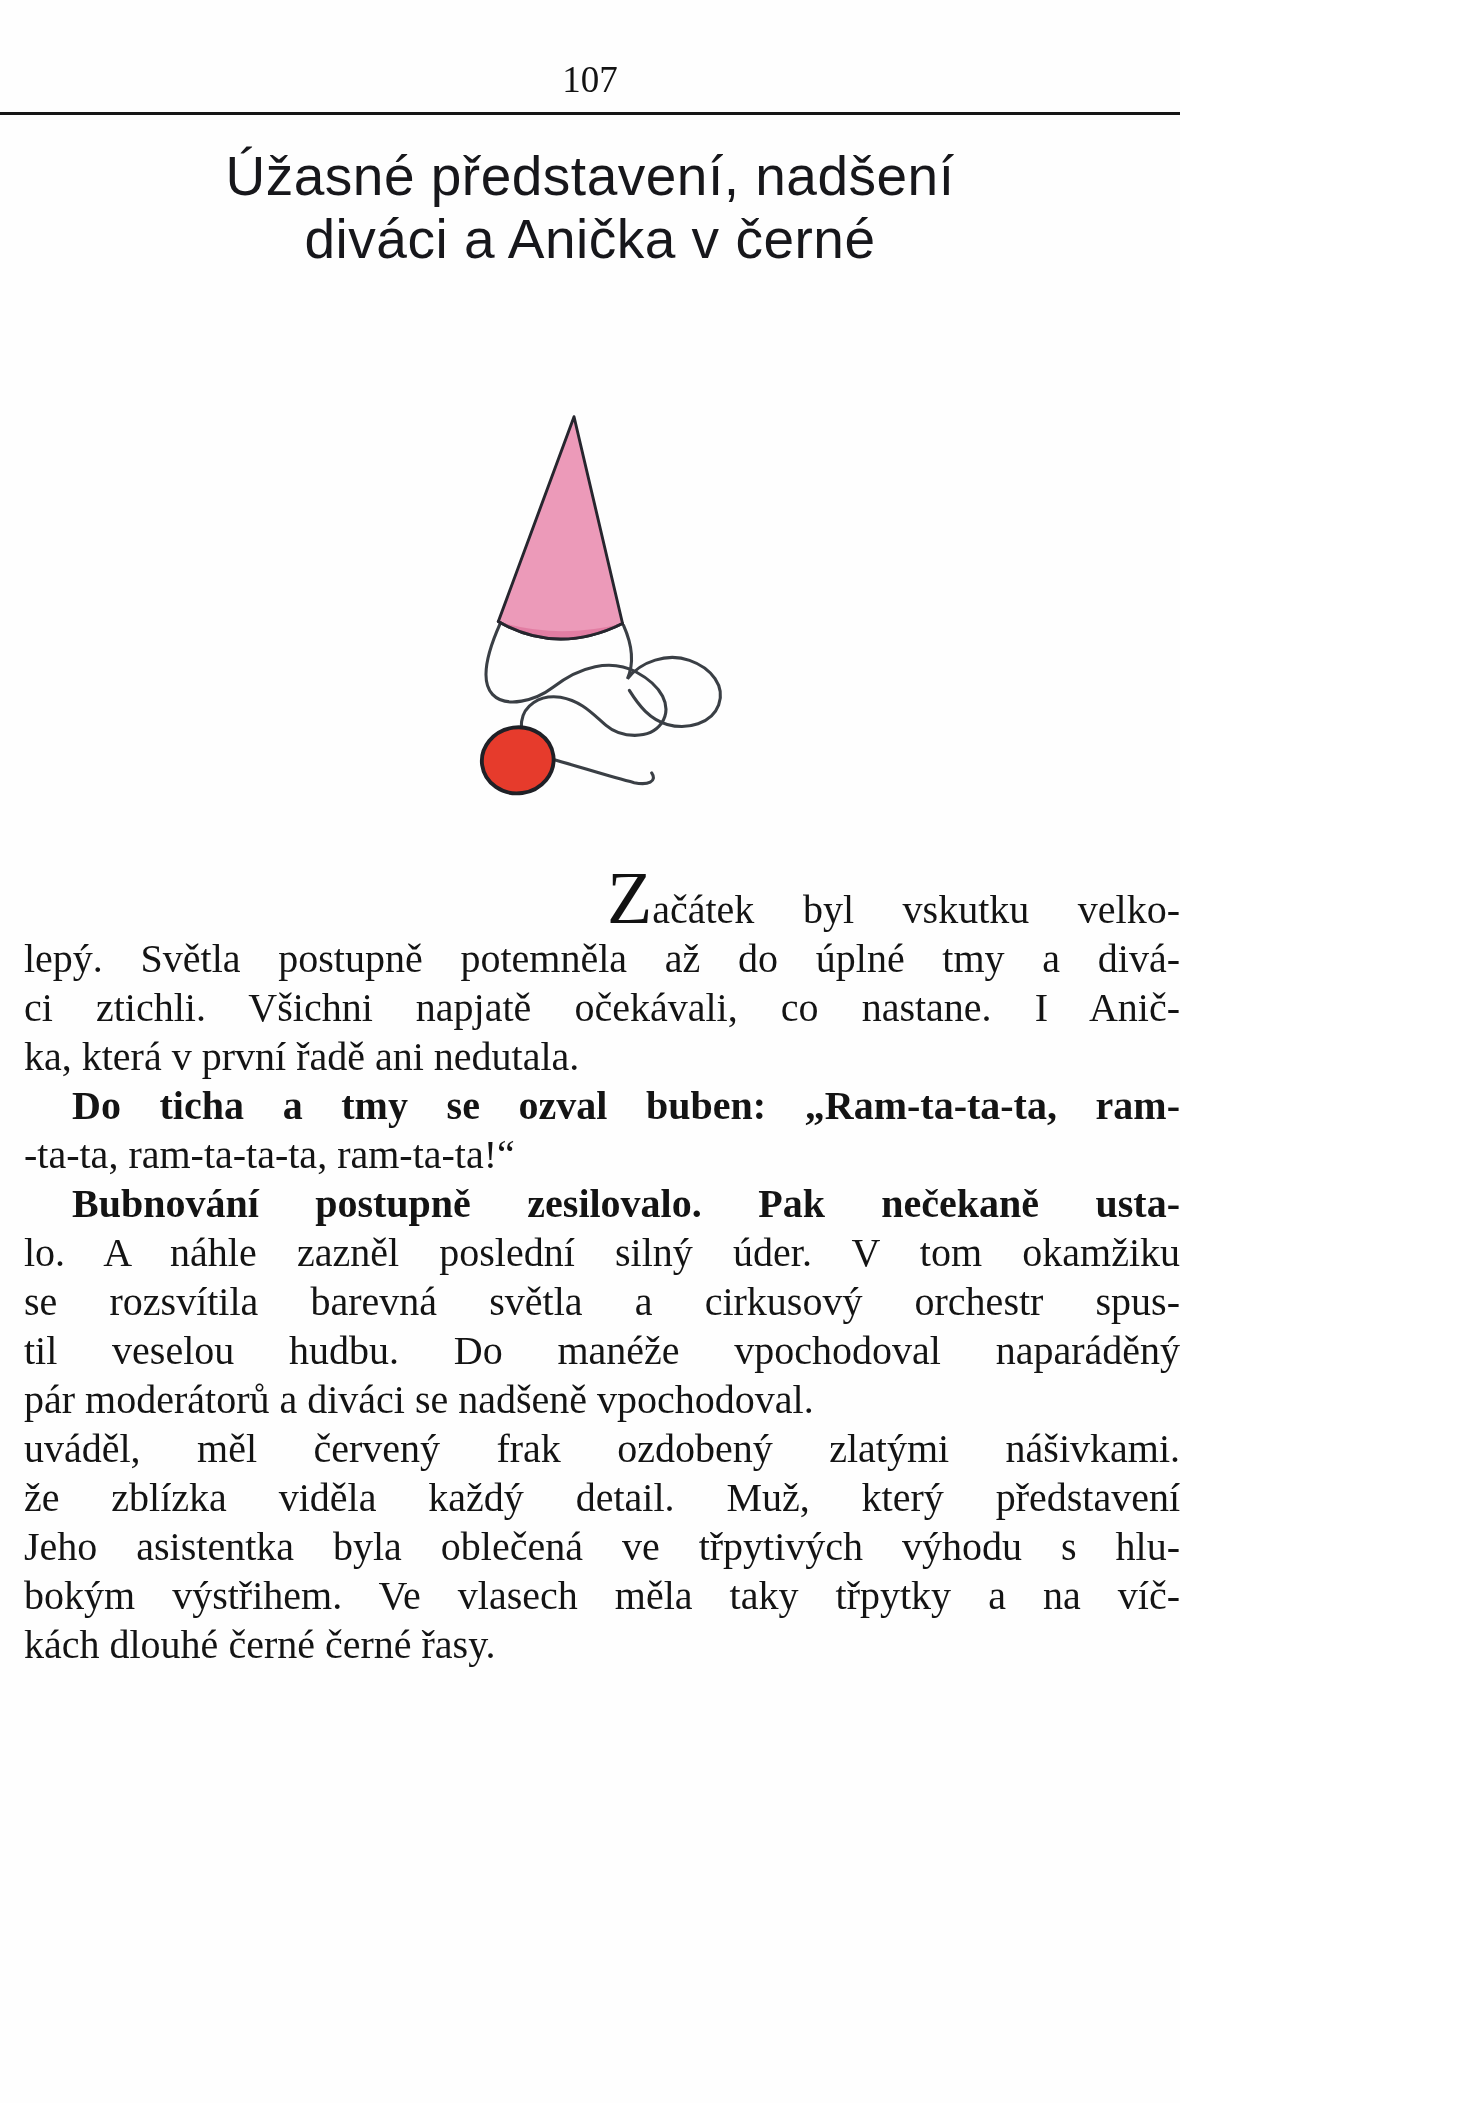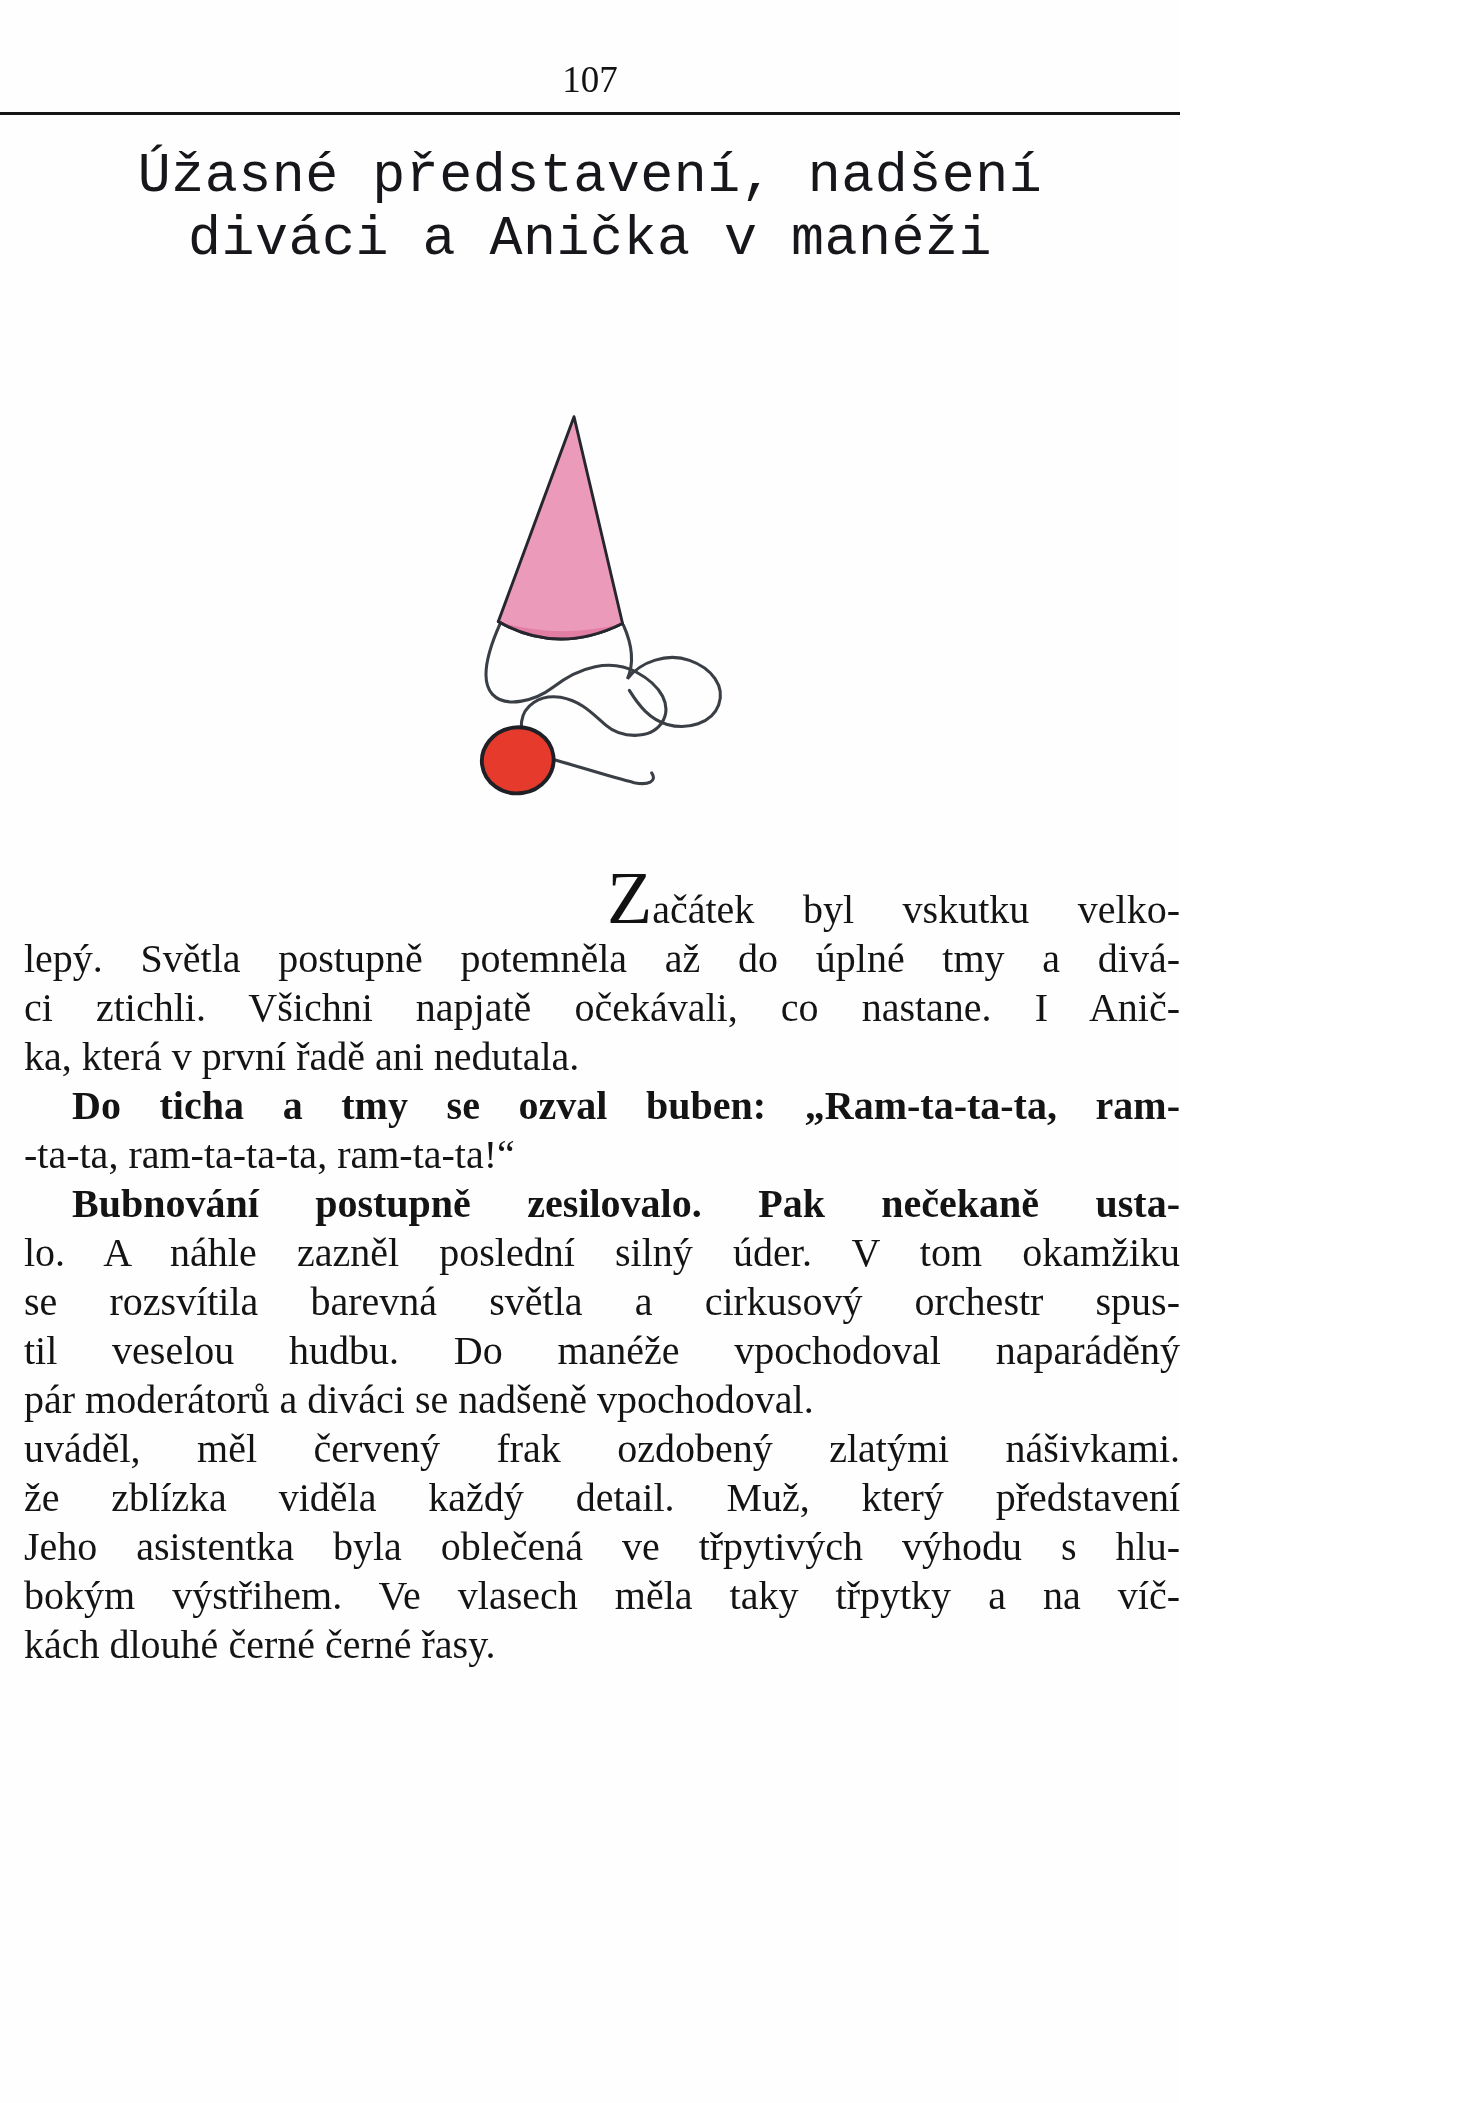--- a/index.html
+++ b/index.html
@@ -23,21 +23,21 @@
     color:#131313;
   }
   .rule{
     border:none;
     height:3px;
     background:#151515;
     margin:10px 0 0 0;
   }
   .title{
     margin:30px 0 0 0;
-    font-family:Liberation Mono, monospace;
+    font-family:Liberation Sans, sans-serif;
     font-weight:400;
     font-size:55px;
     line-height:63px;
     text-align:center;
     color:#17171b;
     letter-spacing:0.5px;
   }
   .title-line{display:block;}
   .illustration{
     margin:126px 0 0 0;
@@ -73,21 +73,21 @@
 <div class="page">
   <div class="content">
 
     <header>
       <div class="page-number">107</div>
       <hr class="rule">
     </header>
 
     <h1 class="title">
       <span class="title-line">Úžasné představení, nadšení</span>
-      <span class="title-line">diváci a Anička v manéži</span>
+      <span class="title-line">diváci a Anička v černé</span>
     </h1>
 
     <figure class="illustration">
       <svg width="330" height="418" viewBox="0 0 340 430" xmlns="http://www.w3.org/2000/svg">
 
         <path fill="none" stroke-width="3.2" stroke-linecap="round" d="M 59 233 C 46 262 38 292 51 306 C 65 321 96 312 113 299
                  C 141 277 173 269 199 283 C 225 297 237 318 225 336
                  C 213 353 183 351 168 338 C 154 326 143 313 121 309
                  C 99 306 83 318 81 334 C 79 352 95 365 113 371" stroke="#3a3f45"></path>
         <path fill="none" stroke-width="3.2" stroke-linecap="round" d="M 186 235 C 194 253 198 272 190 290 C 204 272 231 263 254 271

